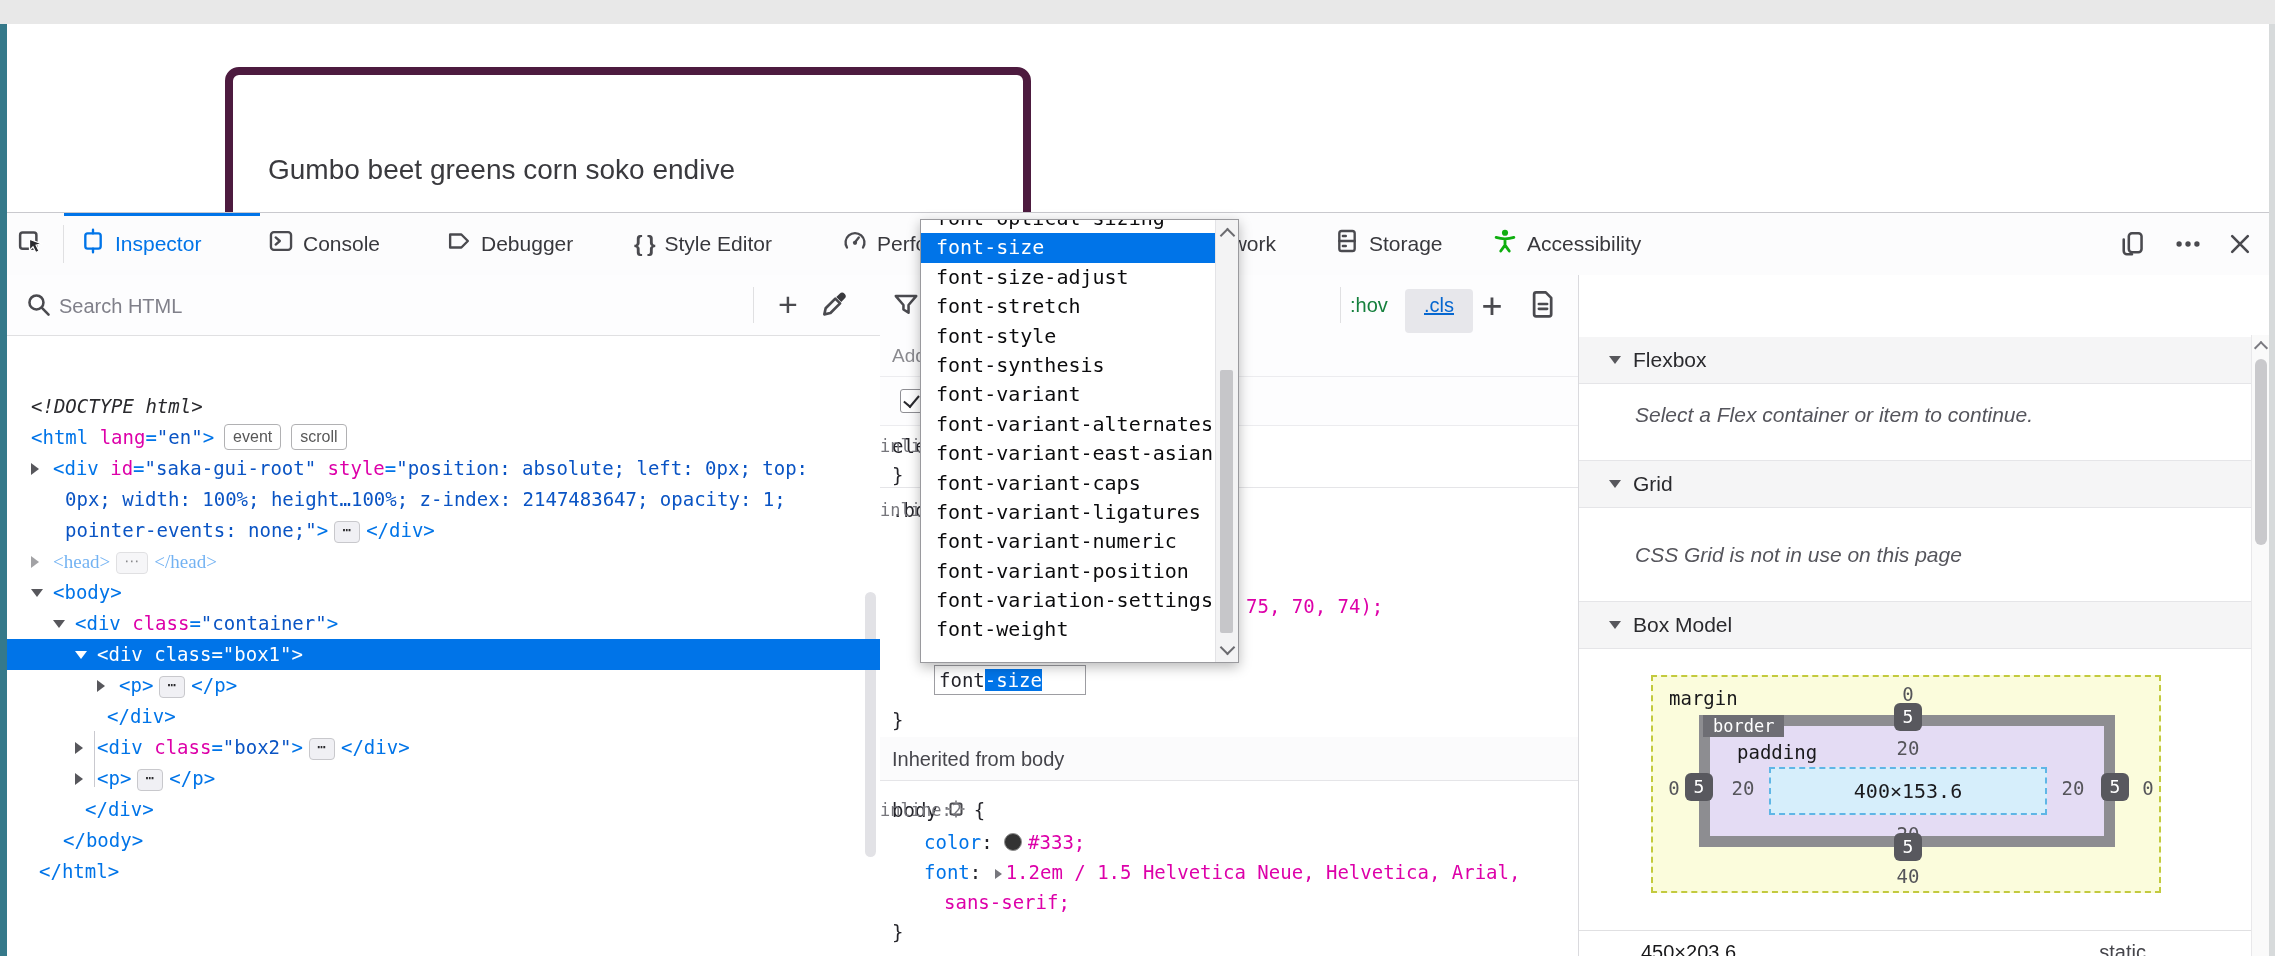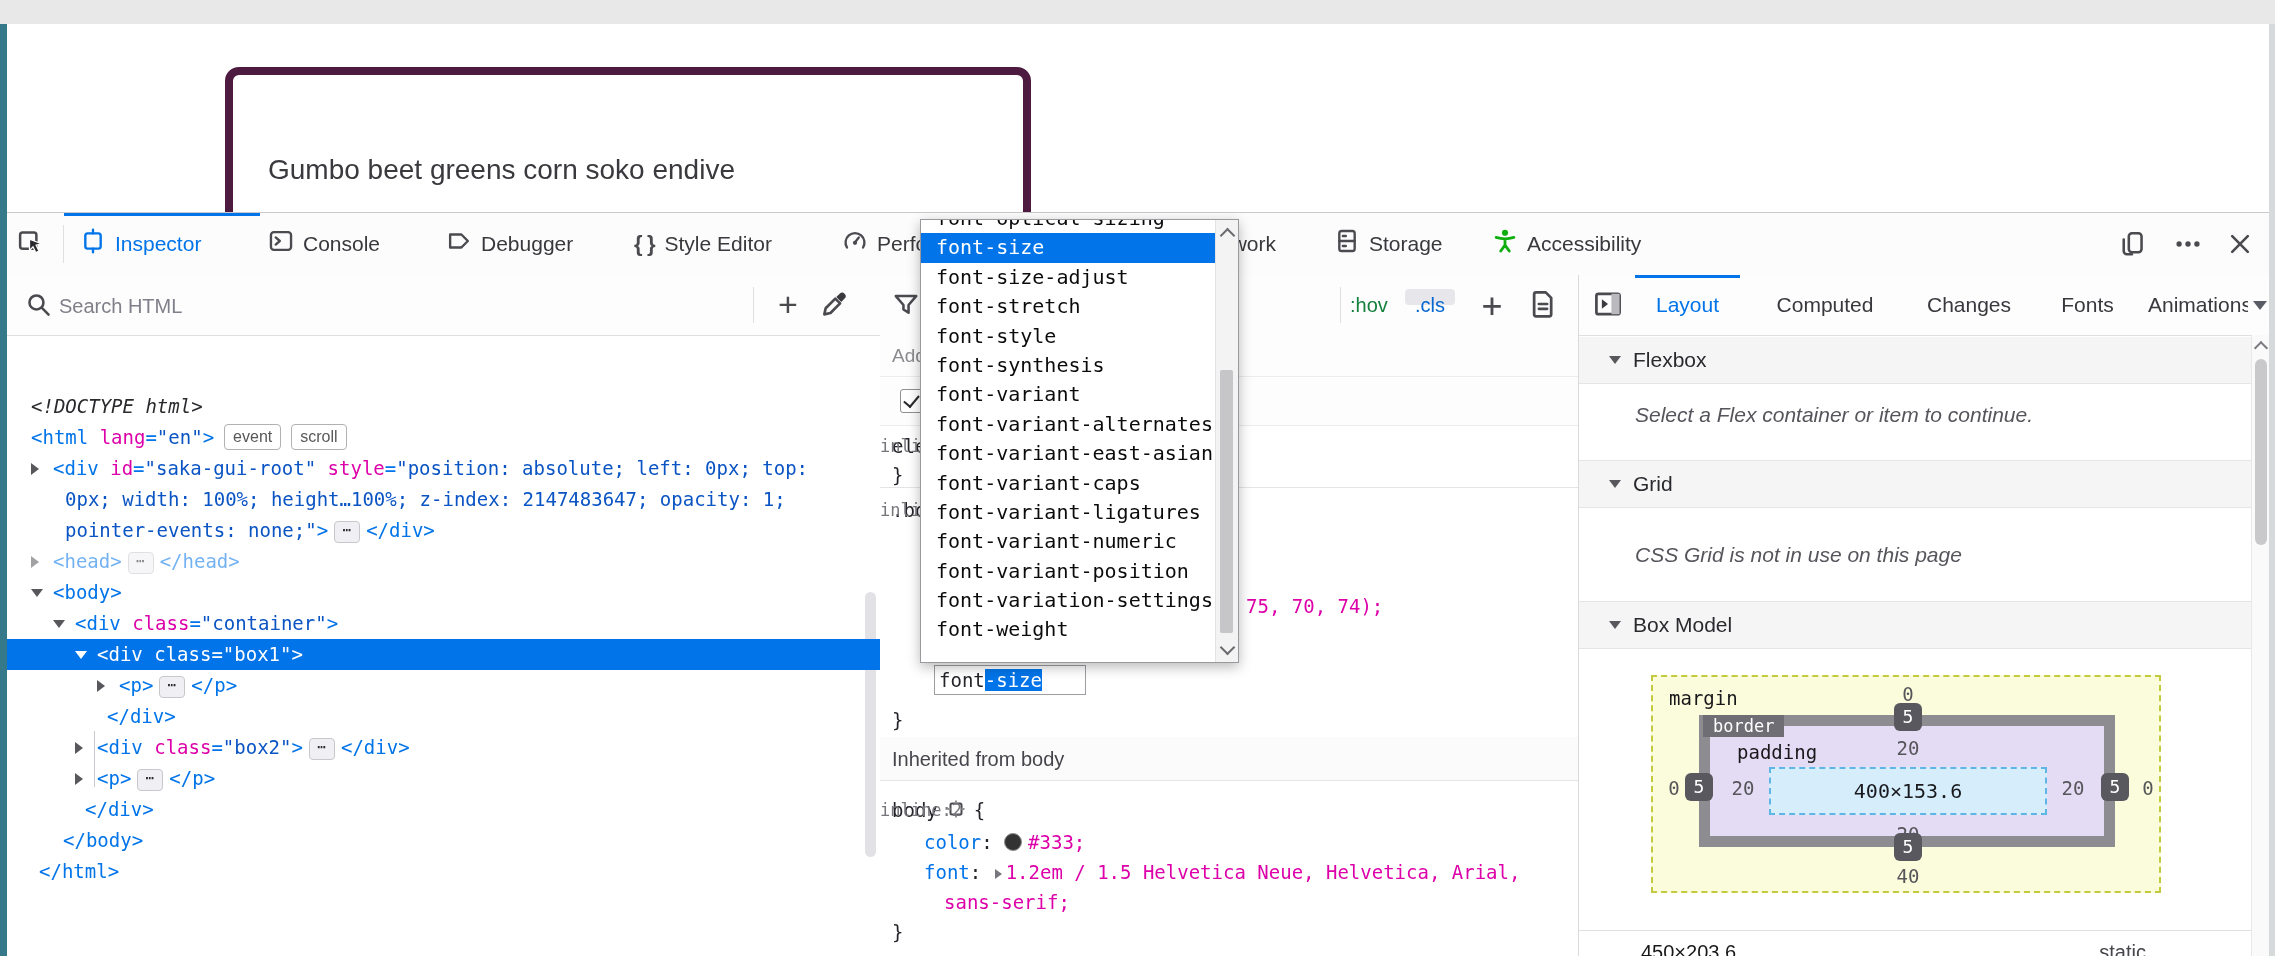--- a/index.html
+++ b/index.html
@@ -46,21 +46,21 @@
   .mk-search{position:absolute;left:50px;top:14px;width:620px;height:32px;border:0;outline:0;font-size:20px;color:#38383d;background:transparent;}
   .mk-search::placeholder{color:#80808a;}
   .mk-tb-sep{position:absolute;left:746px;top:12px;width:1px;height:36px;background:#e0e0e2;}
   .mk-plus{position:absolute;left:758px;top:6px;width:46px;height:48px;font-size:34px;font-weight:300;color:#4a4a4f;text-align:center;line-height:46px;}
   .mk-dropper{position:absolute;left:812px;top:14px;width:34px;height:34px;}
 
   .mk-tree{position:absolute;left:0;top:0;width:873px;height:698px;overflow:hidden;
     font-family:"DejaVu Sans Mono",monospace;font-size:19px;}
   .mk-row{position:absolute;left:0;right:0;height:31px;line-height:31px;white-space:nowrap;}
   .mk-row.selected{background:#0074e8;}
-  .mk-row.faded{opacity:.55;}
+  .mk-row.faded{opacity:.55;font-family:Liberation Serif, serif;}
   .mk-line{position:absolute;top:0;}
   .mk-tag{color:#0074e8;}
   .mk-attr{color:#dd00a9;}
   .mk-val{color:#0a54c4;}
   .mk-doc{color:#2a2a2e;font-style:italic;}
   .mk-row.selected .mk-tag,.mk-row.selected .mk-attr,.mk-row.selected .mk-val{color:#fff;}
   .mk-badge{display:inline-block;margin-left:10px;padding:0 8px;height:24px;line-height:23px;border:1px solid #b1b1b3;
     border-radius:4px;background:#fff;color:#585858;font-family:"Liberation Sans",sans-serif;font-size:16px;vertical-align:2px;}
   .mk-ell{display:inline-block;margin:0 6px;padding:0 7px;height:20px;line-height:16px;border:1px solid #c8c8cc;
     border-radius:4px;background:#f0f0f4;color:#2a2a2e;font-size:15px;letter-spacing:1px;vertical-align:2px;}
@@ -70,22 +70,22 @@
   .mk-row.selected .tw-down{border-top-color:#fff;}
   .guide{left:87px;top:396px;width:1px;height:56px;background:#c9c9cf;}
   .mk-scroll-thumb{left:858px;top:257px;width:11px;height:265px;background:#e2e2e6;border-radius:6px;}
 
   
   .pane-mid{left:873px;top:62px;width:698px;height:698px;border-right:1px solid #dadade;background:#fff;
     font-family:"DejaVu Sans Mono",monospace;font-size:19px;color:#24242a;}
   .rules-toolbar{position:absolute;left:0;top:0;width:698px;height:60px;border-bottom:1px solid #e0e0e2;background:#fdfdfe;}
   .rt-sep{position:absolute;left:460px;top:12px;width:1px;height:36px;background:#e0e0e2;}
   .rt-hov{position:absolute;left:470px;top:14px;font-family:"Liberation Sans",sans-serif;font-size:20px;color:#15803d;line-height:32px;}
-  .rt-cls{position:absolute;left:525px;top:14px;padding:0 10px;height:16px;line-height:32px;background:#e7e7eb;border-radius:4px;
-    font-family:"Liberation Sans",sans-serif;font-size:20px;color:#0667d0;}
+  .rt-cls{position:absolute;left:525px;top:14px;padding:0 19px;height:44px;line-height:32px;background:#e7e7eb;border-radius:4px;
+    font-family:"Liberation Sans",sans-serif;font-size:20px;color:#0667d0;text-decoration:underline;}
   .rt-plus{position:absolute;left:592px;top:8px;width:40px;height:44px;font-size:34px;font-weight:300;color:#4a4a4f;text-align:center;line-height:44px;}
   .rt-doc{position:absolute;left:648px;top:14px;width:32px;height:32px;}
   .cls-add{position:absolute;left:0;top:60px;width:698px;height:42px;border-bottom:1px solid #ececef;background:#fdfdfe;
     font-family:"Liberation Sans",sans-serif;font-size:19px;color:#8a8a8f;line-height:42px;padding-left:12px;box-sizing:border-box;}
   .cls-row{position:absolute;left:0;top:102px;width:698px;height:48px;border-bottom:1px solid #ececef;background:#fdfdfe;}
   .checkbox{position:absolute;left:20px;top:12px;width:22px;height:22px;border:1px solid #8f8f94;border-radius:3px;background:#fff;}
   .checkbox::after{content:"";position:absolute;left:6px;top:2px;width:7px;height:13px;border-right:2.5px solid #2a2a2e;border-bottom:2.5px solid #2a2a2e;transform:rotate(40deg);}
   .rline{position:absolute;left:0;height:26px;line-height:26px;white-space:nowrap;}
   .sel-x{left:12px;}
   .prop-x{left:44px;}
@@ -367,37 +367,20 @@
       <div class="rline prop-x" style="top:584px;" data-name="css-property">
         <span class="prop-name">font</span><span>: </span><span class="mini-arrow" data-name="expand-shorthand-icon"></span><span class="prop-val">1.2em / 1.5 Helvetica Neue, Helvetica, Arial,</span>
       </div>
       <div class="rline prop-x" style="top:614px;left:64px;" data-name="css-property-wrap">
         <span class="prop-val">sans-serif;</span>
       </div>
       <div class="rline sel-x" style="top:644px;" data-name="rule-close-brace">}</div>
     </div>
 
     <div class="abs pane-right" data-name="layout-pane">
-      <div class="sb-tabbar" data-name="sidebar-tabbar">
-        <div class="sb-toggle" data-name="sidebar-toggle-button">
-          <svg width="30" height="30" viewBox="0 0 22 22" data-name="sidebar-toggle-icon">
-            <rect class="ic" x="2.5" y="3.5" width="17" height="15" rx="1.5"></rect>
-            <rect x="13.5" y="3.5" width="6" height="15" fill="#b9b9be"></rect>
-            <path d="M6.5 7.5 l4.5 3.5 -4.5 3.5 z" fill="#3a3a3e"></path>
-          </svg>
-        </div>
-        <div id="sidebar-tabs" data-name="sidebar-tabs">
-            <div class="sb-tab active" data-name="sidebar-tab-layout" style="left: 50px; width: 117px;">Layout</div>
-            <div class="sb-tab" data-name="sidebar-tab-computed" style="left: 177px; width: 138px;">Computed</div>
-            <div class="sb-tab" data-name="sidebar-tab-changes" style="left: 332px; width: 116px;">Changes</div>
-            <div class="sb-tab" data-name="sidebar-tab-fonts" style="left: 465px; width: 87px;">Fonts</div>
-            <div class="sb-tab" data-name="sidebar-tab-animations" style="left: 569px; width: 100px;">Animations</div>
-          </div>
-        <div class="sb-alltabs" data-name="all-tabs-dropdown-icon"></div>
-      </div>
 
       <div class="acc-hdr" style="top:62px;" data-name="flexbox-accordion-header">
         <span class="tw-down twisty" data-name="collapse-arrow-icon" style="position:absolute;"></span>
         <span class="t">Flexbox</span>
       </div>
       <div class="acc-msg" style="top:128px;" data-name="flexbox-message">Select a Flex container or item to continue.</div>
       <div class="acc-line" style="top:185px;" data-name="divider"></div>
 
       <div class="acc-hdr" style="top:186px;" data-name="grid-accordion-header">
         <span class="tw-down twisty" data-name="collapse-arrow-icon" style="position:absolute;"></span>

